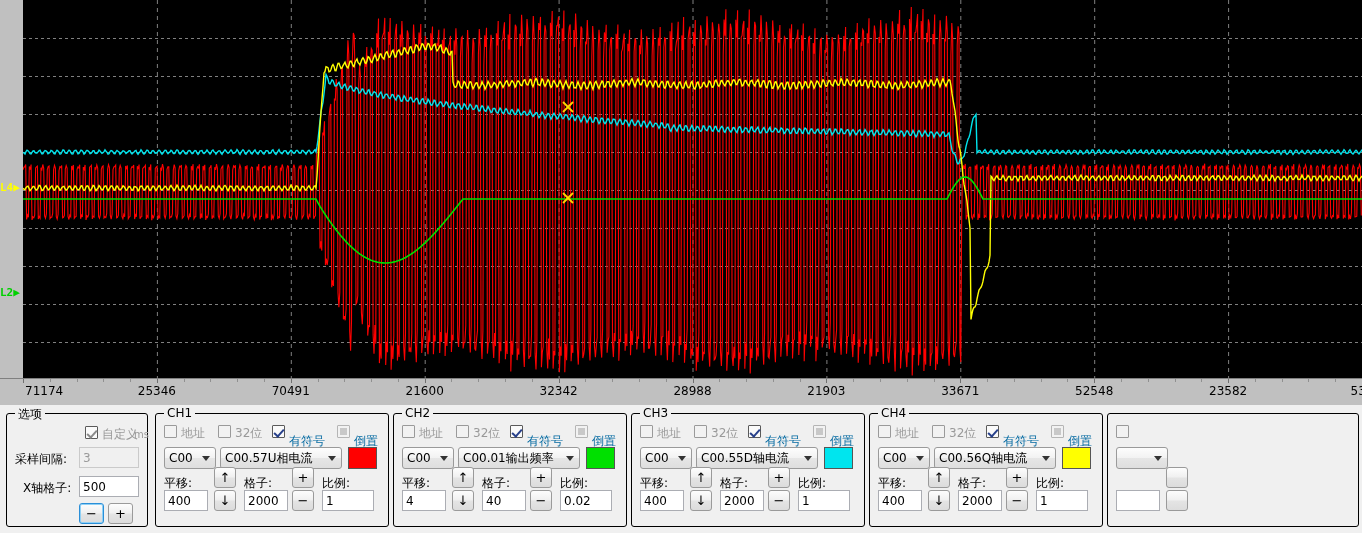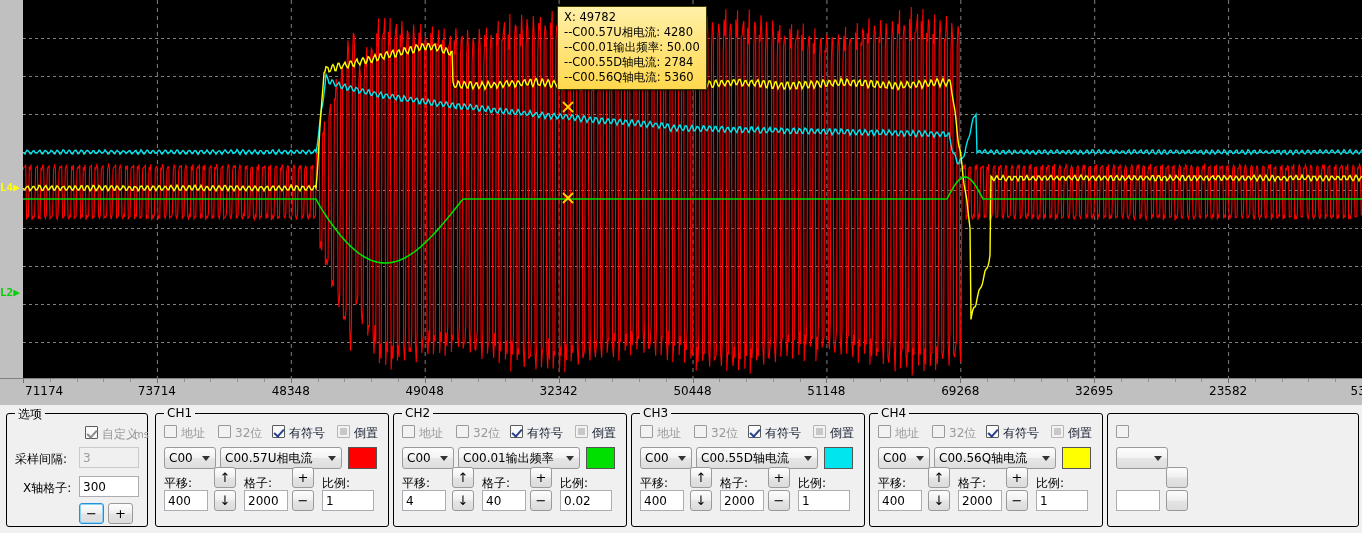--- a/index.html
+++ b/index.html
@@ -114,21 +114,21 @@
   #grp-ch5 { left: 1107px; top: 8px; width: 250px; height: 112px; }
 
   .lbl {
     position: absolute;
     font-family: "DejaVu Sans", sans-serif;
     font-size: 12px;
     color: #000;
     white-space: nowrap;
   }
   .lbl.dim { color: #999; }
-  .lbl.blue { color: #0f172a; }
+  .lbl.blue { color: #0369a1; margin-top: 8px; }
 
   .tbox {
     position: absolute;
     background: #fff;
     border: 1px solid #abadb3;
     font-family: "DejaVu Sans", sans-serif;
     font-size: 12px;
     color: #000;
     padding: 2px 3px 0 3px;
     box-sizing: border-box;
@@ -268,84 +268,77 @@
             <line x1="540" y1="102" x2="550" y2="112" stroke="#ffd700" stroke-width="1.8"></line>
             <line x1="540" y1="112" x2="550" y2="102" stroke="#ffd700" stroke-width="1.8"></line>
           </g>
           <g>
             <line x1="540" y1="193" x2="550" y2="203" stroke="#ffd700" stroke-width="1.8"></line>
             <line x1="540" y1="203" x2="550" y2="193" stroke="#ffd700" stroke-width="1.8"></line>
           </g>
         </svg>
     </div>
 
-    <div id="tooltip">
-      <div>X: 49782</div>
-      <div>--C00.57U相电流: 4280</div>
-      <div>--C00.01输出频率: 50.00</div>
-      <div>--C00.55D轴电流: 2784</div>
-      <div>--C00.56Q轴电流: 5360</div>
-    </div>
   </div>
 
   <div id="xaxis">
       <div class="xtick-mark" style="left: 23px;"></div>
       <div class="xtick-mark minor" style="left: 49.78px;"></div>
       <div class="xtick-mark minor" style="left: 76.56px;"></div>
       <div class="xtick-mark minor" style="left: 103.34px;"></div>
       <div class="xtick-mark minor" style="left: 130.12px;"></div>
       <div class="xtick-label" style="left: 25px; transform: none;">71174</div>
       <div class="xtick-mark" style="left: 156.9px;"></div>
       <div class="xtick-mark minor" style="left: 183.68px;"></div>
       <div class="xtick-mark minor" style="left: 210.46px;"></div>
       <div class="xtick-mark minor" style="left: 237.24px;"></div>
       <div class="xtick-mark minor" style="left: 264.02px;"></div>
-      <div class="xtick-label" style="left: 156.9px;">73714</div>
+      <div class="xtick-label" style="left: 156.9px;">25346</div>
       <div class="xtick-mark" style="left: 290.8px;"></div>
       <div class="xtick-mark minor" style="left: 317.58px;"></div>
       <div class="xtick-mark minor" style="left: 344.36px;"></div>
       <div class="xtick-mark minor" style="left: 371.14px;"></div>
       <div class="xtick-mark minor" style="left: 397.92px;"></div>
-      <div class="xtick-label" style="left: 290.8px;">48348</div>
+      <div class="xtick-label" style="left: 290.8px;">70491</div>
       <div class="xtick-mark" style="left: 424.7px;"></div>
       <div class="xtick-mark minor" style="left: 451.48px;"></div>
       <div class="xtick-mark minor" style="left: 478.26px;"></div>
       <div class="xtick-mark minor" style="left: 505.04px;"></div>
       <div class="xtick-mark minor" style="left: 531.82px;"></div>
-      <div class="xtick-label" style="left: 424.7px;">49048</div>
+      <div class="xtick-label" style="left: 424.7px;">21600</div>
       <div class="xtick-mark" style="left: 558.6px;"></div>
       <div class="xtick-mark minor" style="left: 585.38px;"></div>
       <div class="xtick-mark minor" style="left: 612.16px;"></div>
       <div class="xtick-mark minor" style="left: 638.94px;"></div>
       <div class="xtick-mark minor" style="left: 665.72px;"></div>
       <div class="xtick-label" style="left: 558.6px;">32342</div>
       <div class="xtick-mark" style="left: 692.5px;"></div>
       <div class="xtick-mark minor" style="left: 719.28px;"></div>
       <div class="xtick-mark minor" style="left: 746.06px;"></div>
       <div class="xtick-mark minor" style="left: 772.84px;"></div>
       <div class="xtick-mark minor" style="left: 799.62px;"></div>
-      <div class="xtick-label" style="left: 692.5px;">50448</div>
+      <div class="xtick-label" style="left: 692.5px;">28988</div>
       <div class="xtick-mark" style="left: 826.4px;"></div>
       <div class="xtick-mark minor" style="left: 853.18px;"></div>
       <div class="xtick-mark minor" style="left: 879.96px;"></div>
       <div class="xtick-mark minor" style="left: 906.74px;"></div>
       <div class="xtick-mark minor" style="left: 933.52px;"></div>
-      <div class="xtick-label" style="left: 826.4px;">51148</div>
+      <div class="xtick-label" style="left: 826.4px;">21903</div>
       <div class="xtick-mark" style="left: 960.3px;"></div>
       <div class="xtick-mark minor" style="left: 987.08px;"></div>
       <div class="xtick-mark minor" style="left: 1013.86px;"></div>
       <div class="xtick-mark minor" style="left: 1040.64px;"></div>
       <div class="xtick-mark minor" style="left: 1067.42px;"></div>
-      <div class="xtick-label" style="left: 960.3px;">69268</div>
+      <div class="xtick-label" style="left: 960.3px;">33671</div>
       <div class="xtick-mark" style="left: 1094.2px;"></div>
       <div class="xtick-mark minor" style="left: 1120.98px;"></div>
       <div class="xtick-mark minor" style="left: 1147.76px;"></div>
       <div class="xtick-mark minor" style="left: 1174.54px;"></div>
       <div class="xtick-mark minor" style="left: 1201.32px;"></div>
-      <div class="xtick-label" style="left: 1094.2px;">32695</div>
+      <div class="xtick-label" style="left: 1094.2px;">52548</div>
       <div class="xtick-mark" style="left: 1228.1px;"></div>
       <div class="xtick-mark minor" style="left: 1254.88px;"></div>
       <div class="xtick-mark minor" style="left: 1281.66px;"></div>
       <div class="xtick-mark minor" style="left: 1308.44px;"></div>
       <div class="xtick-mark minor" style="left: 1335.22px;"></div>
       <div class="xtick-label" style="left: 1228.1px;">23582</div>
       <div class="xtick-label" style="left: 1362px;">539</div>
     </div>
 
   <div id="bottom">
@@ -354,21 +347,21 @@
       <span class="legend">选项</span>
 
       <div class="cbx checked gray" style="left:78px; top:12px;"></div>
       <span class="lbl dim" style="left:95px; top:12px;">自定义</span>
       <span class="lbl dim" style="left:127px; top:15px; font-size:10px;">ms</span>
 
       <span class="lbl" style="left:8px; top:37px;">采样间隔:</span>
       <div class="tbox disabled" style="left:72px; top:33px; width:60px; height:21px;">3</div>
 
       <span class="lbl" style="left:16px; top:66px;">X轴格子:</span>
-      <div class="tbox" style="left:72px; top:62px; width:60px; height:21px;">300</div>
+      <div class="tbox" style="left:72px; top:62px; width:60px; height:21px;">500</div>
 
       <div class="btn focused" style="left:72px; top:89px; width:25px; height:21px;">−</div>
       <div class="btn" style="left:101px; top:89px; width:25px; height:21px;">+</div>
     </div>
 
     <div class="group" id="grp-ch1">
         <span class="legend">CH1</span>
         <div class="cbx" style="left:8px;top:11px;"></div>
         <span class="lbl dim" style="left:25px;top:11px;">地址</span>
         <div class="cbx" style="left:62px;top:11px;"></div>

